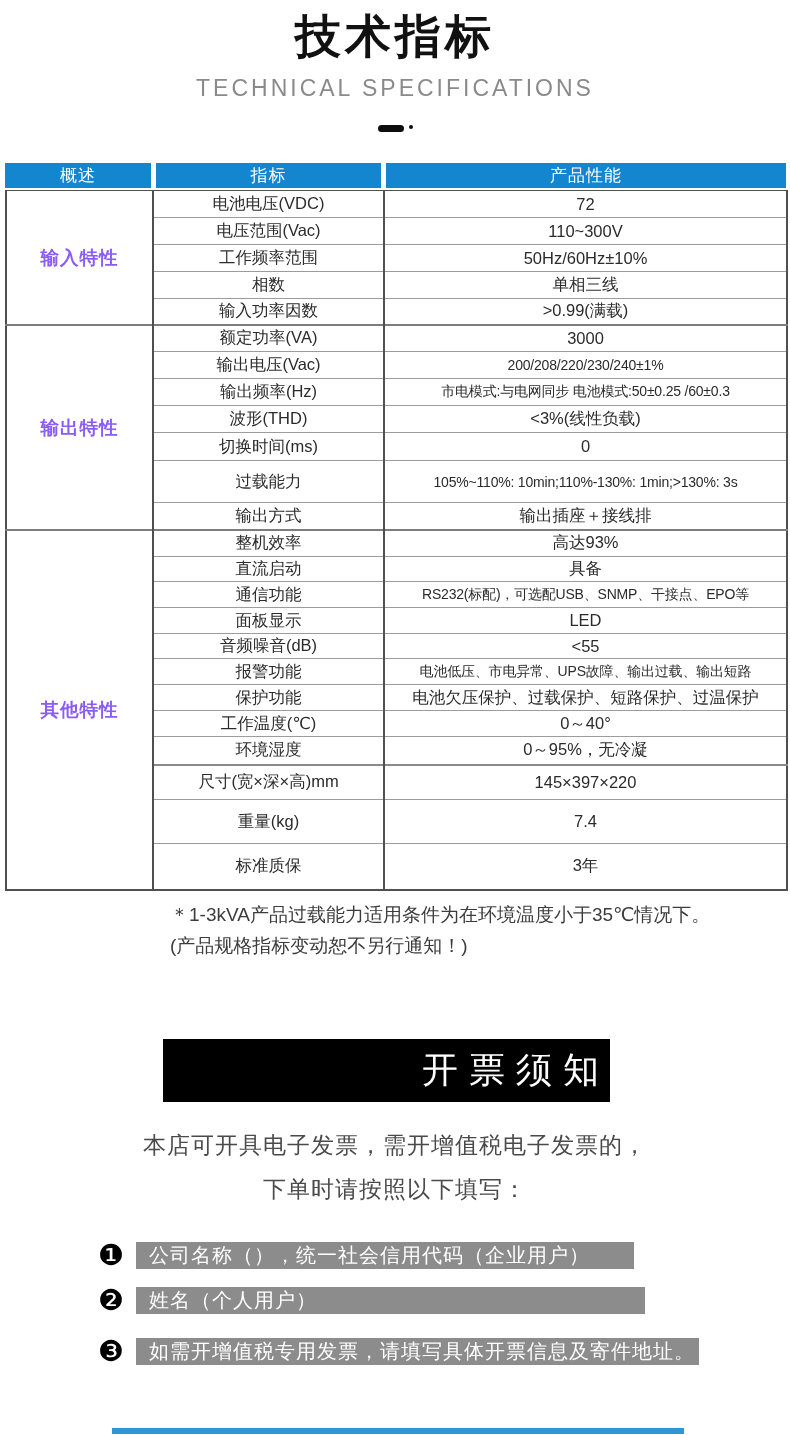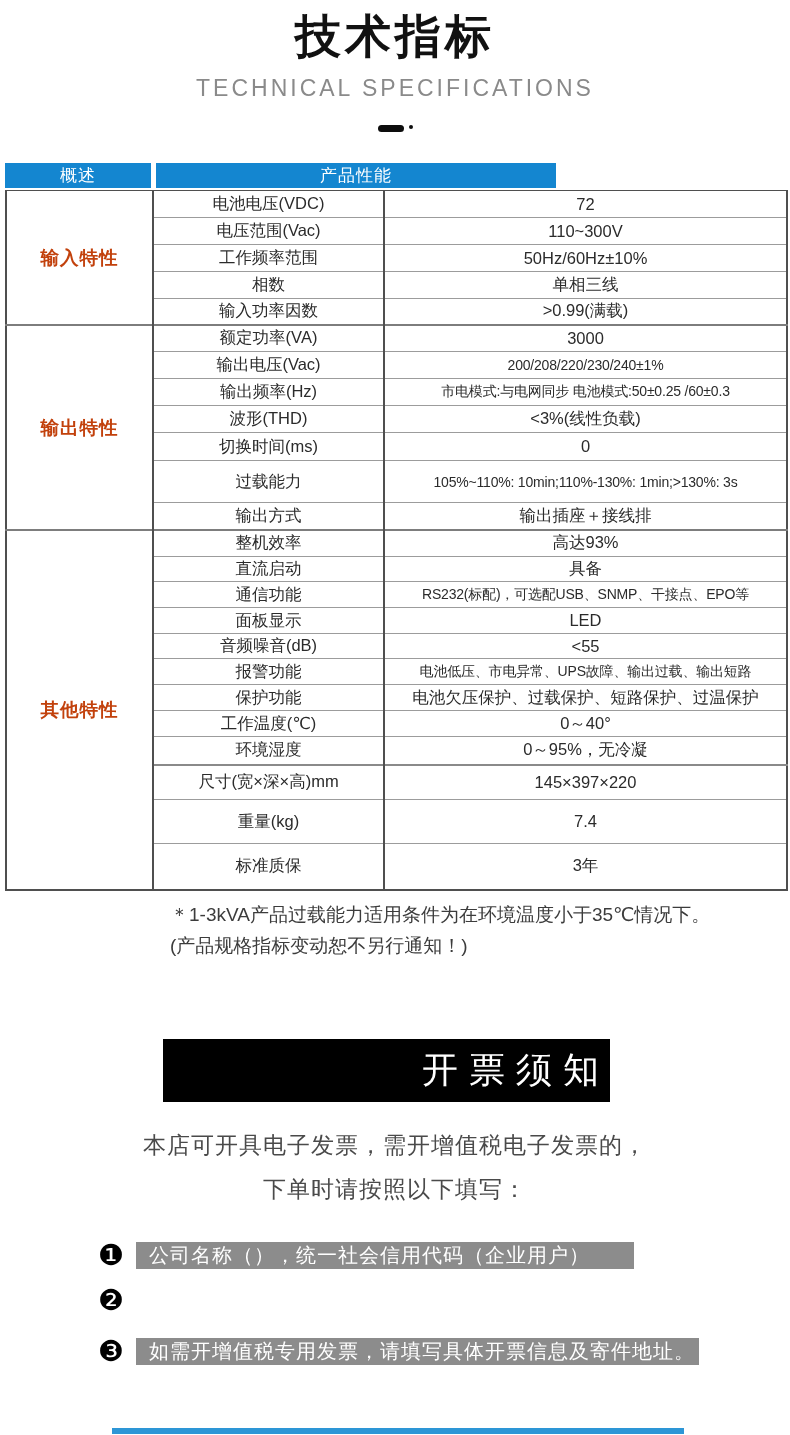--- a/index.html
+++ b/index.html
@@ -15,21 +15,21 @@
 
   
   .spec{margin:31px 0 0 5px;width:781px;}
   .spec-header{display:flex;height:25px;}
   .hc{background:#1486d0;color:#fff;font-size:17px;font-weight:500;display:flex;align-items:center;justify-content:center;letter-spacing:1px;}
   .hc.c1{width:146px;}
   .hc.c2{width:225px;margin-left:5px;}
   .hc.c3{width:400px;margin-left:5px;}
   table.spec-table{width:781px;border-collapse:collapse;table-layout:fixed;margin-top:2px;border:2px solid #4f4f4f;border-top-width:1px;}
   .spec-table th,.spec-table td{padding:0 4px;text-align:center;vertical-align:middle;}
-  .spec-table th.group{font-size:18.5px;font-weight:700;color:#c2410c;letter-spacing:1px;}
+  .spec-table th.group{font-size:18.5px;font-weight:700;color:#8b5cf6;letter-spacing:1px;}
   .spec-table td{font-size:16.5px;color:#2b2b2b;}
   .spec-table td.small{font-size:14px;letter-spacing:-0.2px;}
   .spec-table td{border-bottom:1px solid #9c9c9c;}
   .spec-table td.label{border-left:2px solid #4f4f4f;border-right:2px solid #4f4f4f;}
   .spec-table tr.gstart th,.spec-table tr.gstart td{border-top:2px solid #7d7d7d;text-align:center;}
   .spec-table tr.tsep td{border-top:2px solid #8a8a8a;}
 
   
   .notes{margin:8px 0 0 170px;}
   .notes p{margin:0;font-size:19px;line-height:31px;color:#3c3c3c;}
@@ -59,20 +59,21 @@
   <h1 class="title">技术指标</h1>
   <div class="subtitle">TECHNICAL SPECIFICATIONS</div>
   <div class="dashdot">
     <span class="dash"></span>
     <span class="dot"></span>
   </div>
 
   <section class="spec">
     <div class="spec-header">
       <div class="hc c1">概述</div>
+      <div class="hc c2">指标</div>
       <div class="hc c3">产品性能</div>
     </div>
     <table class="spec-table">
       <colgroup>
           <col style="width:147px">
           <col style="width:231px">
           <col style="width:403px">
         </colgroup>
       <tbody id="spec-body">
           <tr style="height: 27px;">
@@ -191,20 +192,23 @@
     <p class="intro second">下单时请按照以下填写：</p>
     <div class="items" id="invoice-items">
         <div class="item">
           <span class="num">❶</span>
           <div class="bar w1">
             <span>公司名称（），统一社会信用代码（企业用户）</span>
           </div>
         </div>
         <div class="item">
           <span class="num">❷</span>
+          <div class="bar w2">
+            <span>姓名（个人用户）</span>
+          </div>
         </div>
         <div class="item">
           <span class="num">❸</span>
           <div class="bar w3">
             <span>如需开增值税专用发票，请填写具体开票信息及寄件地址。</span>
           </div>
         </div>
       </div>
   </section>
 

